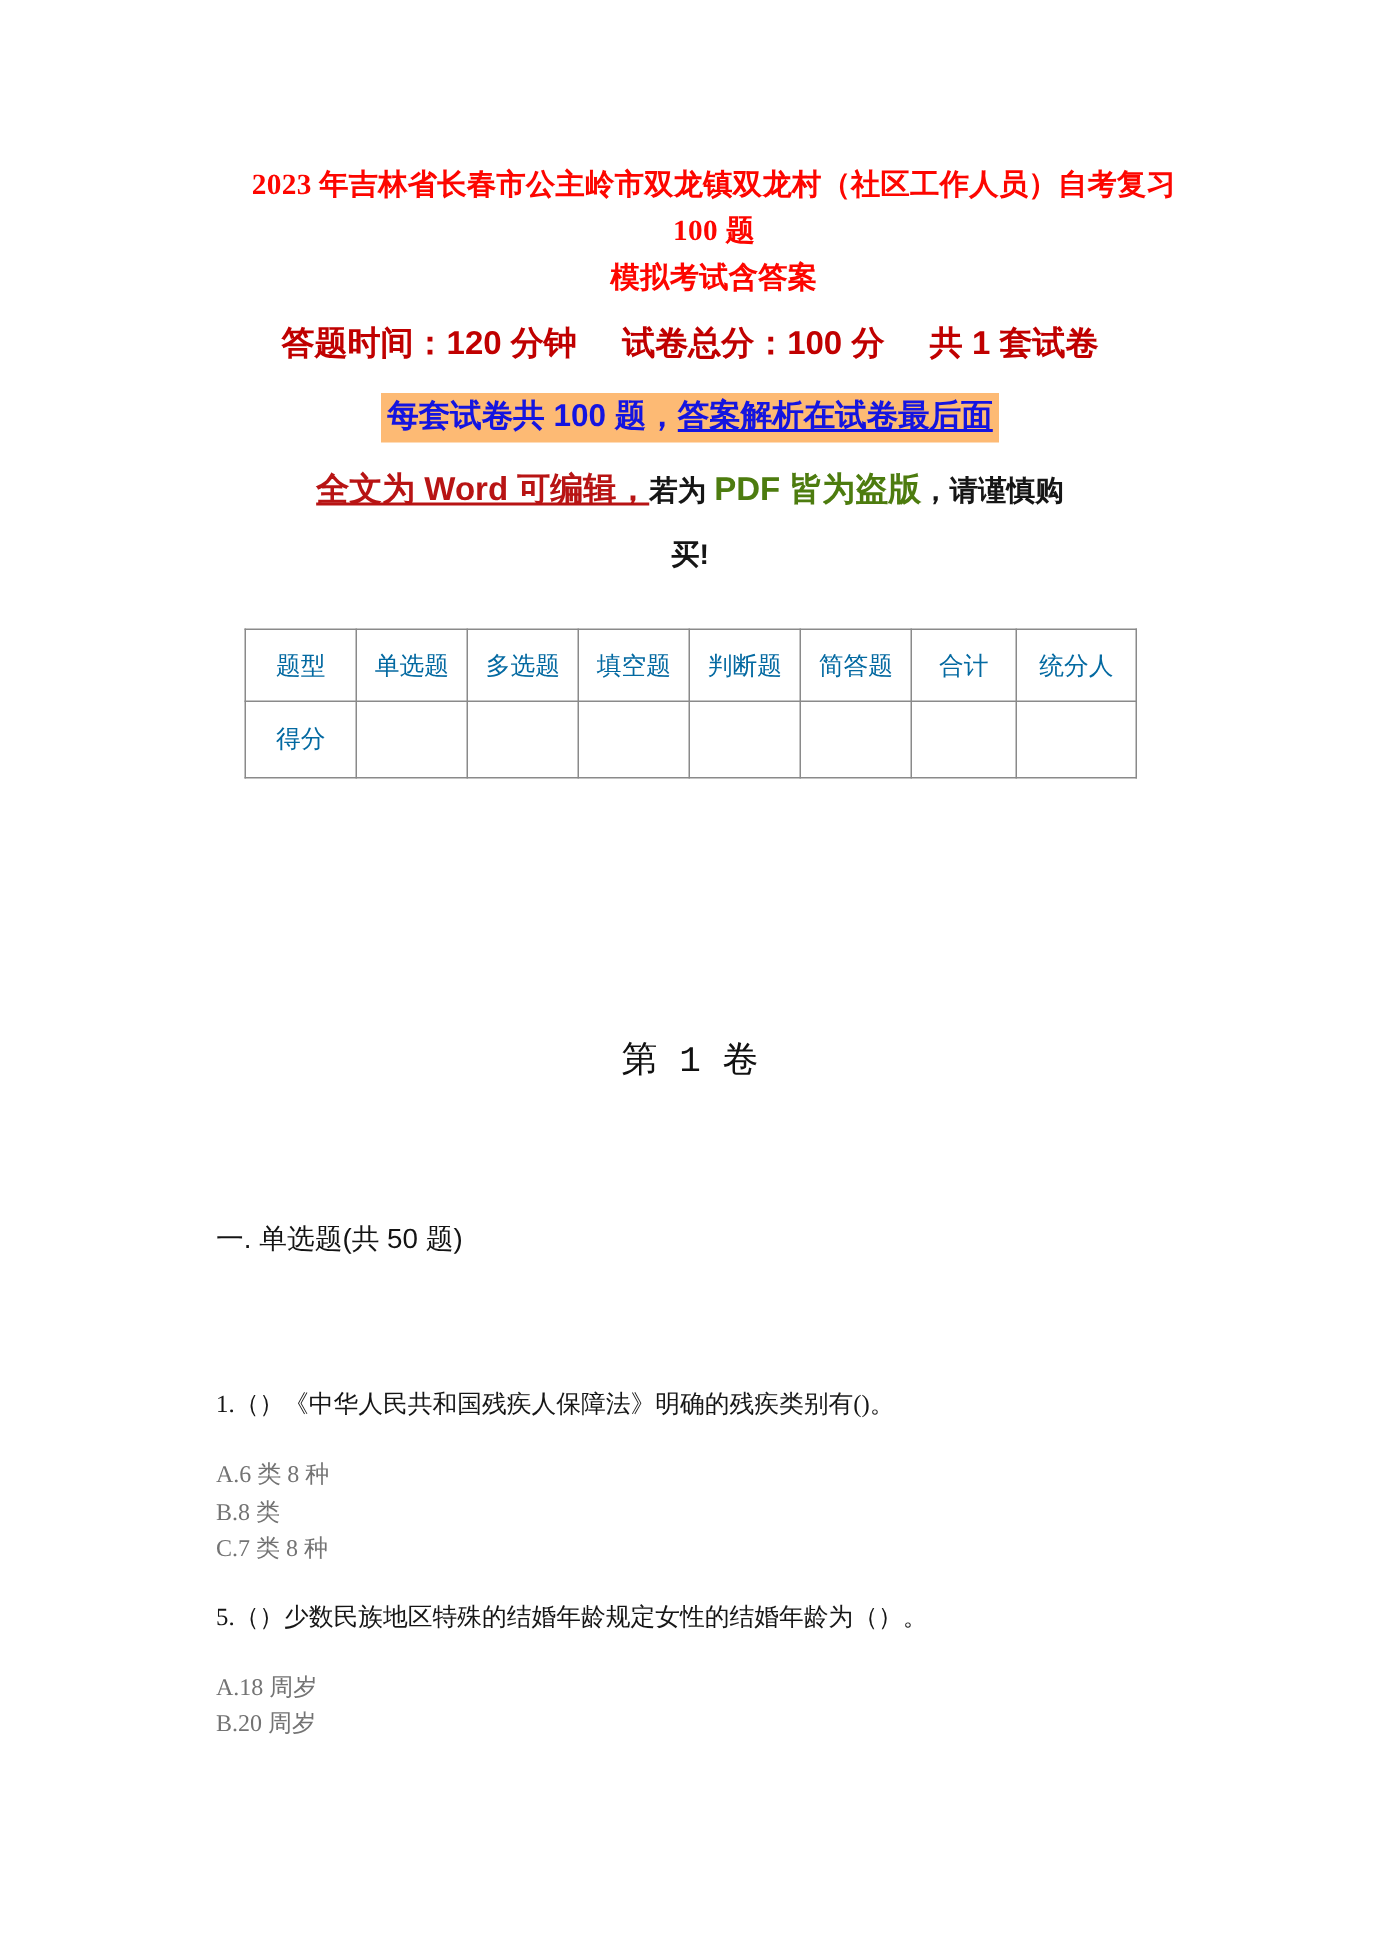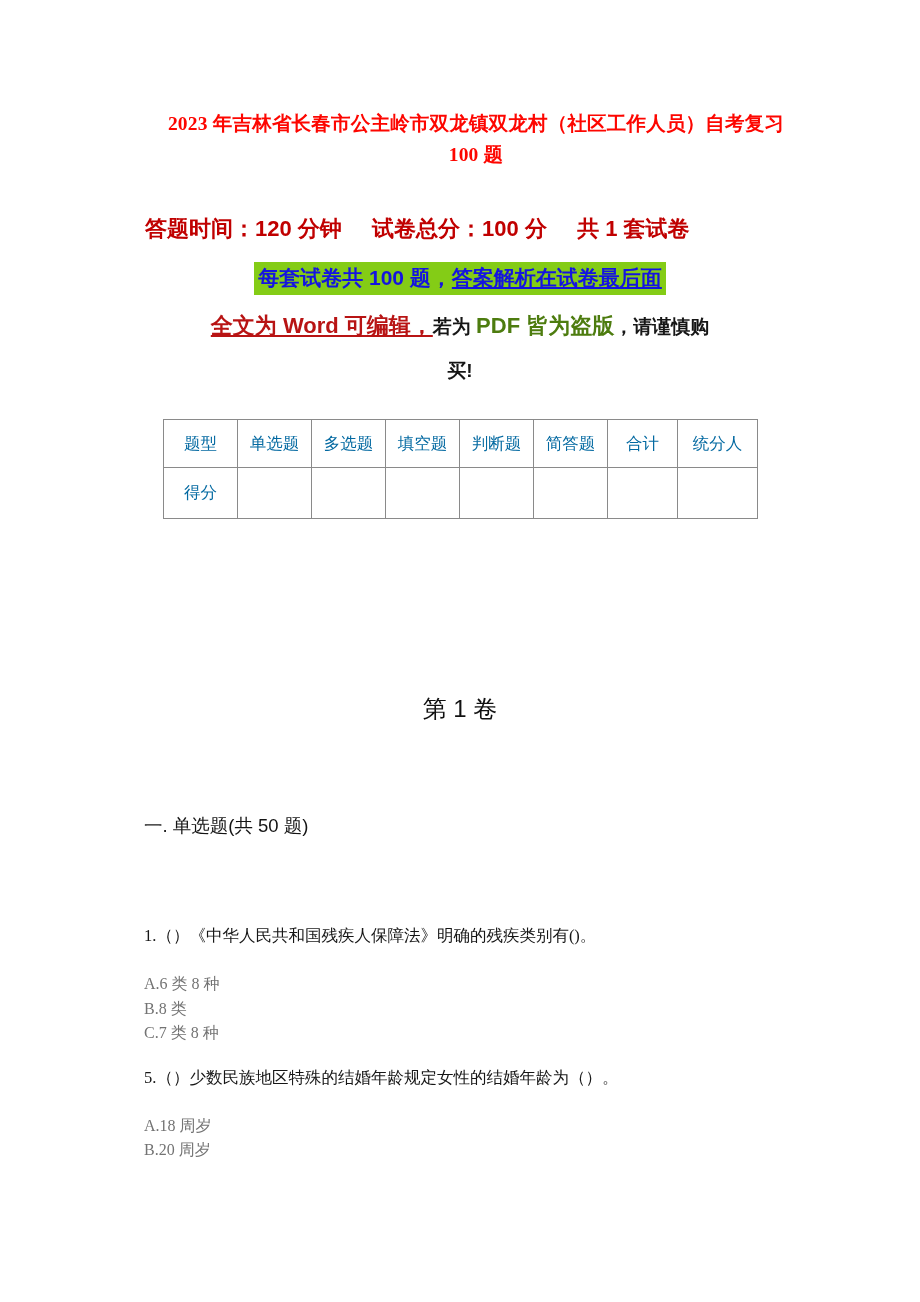--- a/index.html
+++ b/index.html
@@ -39,21 +39,21 @@
     font-family: "Liberation Serif", "DejaVu Serif", serif;
     margin-left: 16px;
   }
 
   
   .meta-line-1 {
     position: absolute;
     left: 145px;
     top: 213px;
     width: 630px;
-    text-align: left;
+    text-align: center;
     color: #c00000;
     font-weight: bold;
     font-size: 22px;
     line-height: 32px;
     font-family: "Liberation Sans", "DejaVu Sans", sans-serif;
   }
   .meta-line-1 .gap-a { display: inline-block; width: 18px; }
   .meta-line-1 .gap-b { display: inline-block; width: 18px; }
 
   .meta-line-2-wrap {
@@ -61,21 +61,21 @@
     left: 145px;
     top: 262px;
     width: 630px;
     text-align: center;
     font-size: 21px;
     line-height: 30px;
     font-family: "Liberation Sans", "DejaVu Sans", sans-serif;
   }
   .meta-line-2 {
     display: inline-block;
-    background: #84cc16;
+    background: #fdba74;
     color: #1414e0;
     font-weight: bold;
     padding: 1px 4px 2px 4px;
   }
   .meta-line-2 .ul { text-decoration: underline; }
 
   .meta-line-3 {
     position: absolute;
     left: 145px;
     top: 309px;
@@ -143,21 +143,21 @@
   
   .volume-heading {
     position: absolute;
     left: 145px;
     top: 692px;
     width: 630px;
     text-align: center;
     font-size: 24px;
     line-height: 34px;
     color: #111;
-    font-family: Liberation Sans, sans-serif;
+    font-family: Liberation Mono, monospace;
   }
 
   
   .section-heading {
     position: absolute;
     left: 144px;
     top: 812px;
     font-size: 18.5px;
     line-height: 28px;
     color: #141414;
@@ -186,20 +186,21 @@
     font-family: Liberation Serif, serif;
   }
 </style>
 </head>
 <body>
 
 <div class="page">
 
   <div class="doc-title">
     <div>2023 年吉林省长春市公主岭市双龙镇双龙村（社区工作人员）自考复习 100 题</div>
+    <div>模拟考试含答案</div>
   </div>
 
   <div class="meta-line-1">
     <span>答题时间：120 分钟</span>
     <span class="gap-a"></span>
     <span>试卷总分：100 分</span>
     <span class="gap-b"></span>
     <span>共 1 套试卷</span>
   </div>
 

